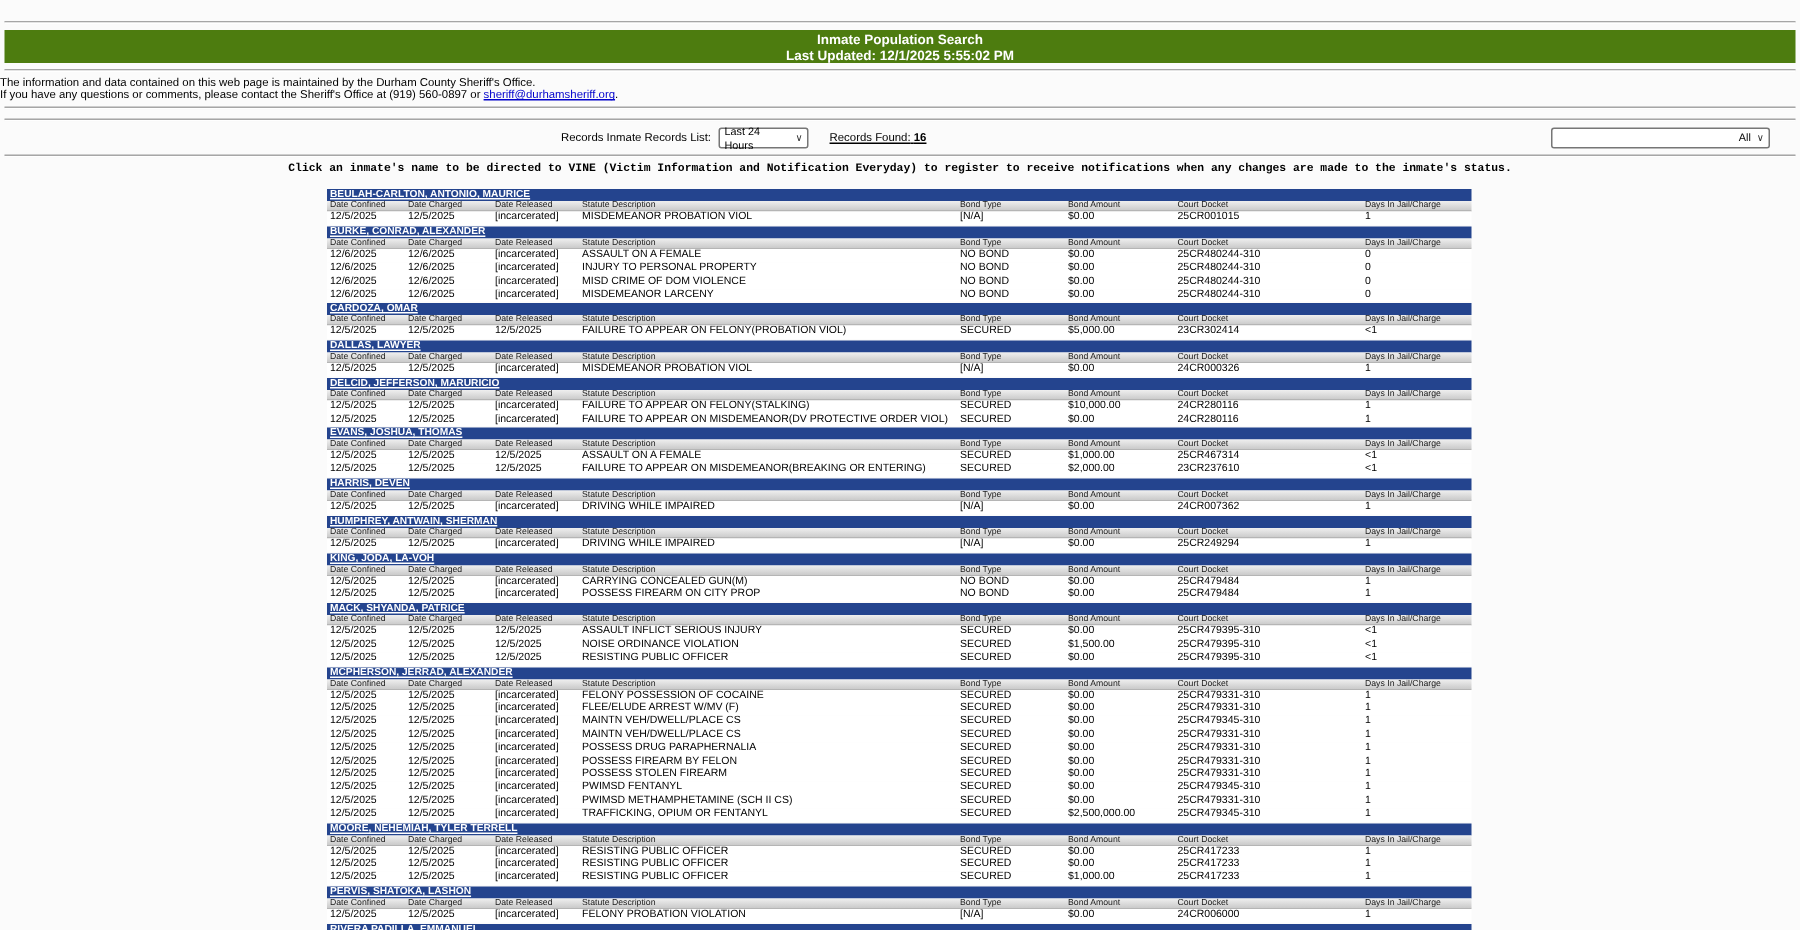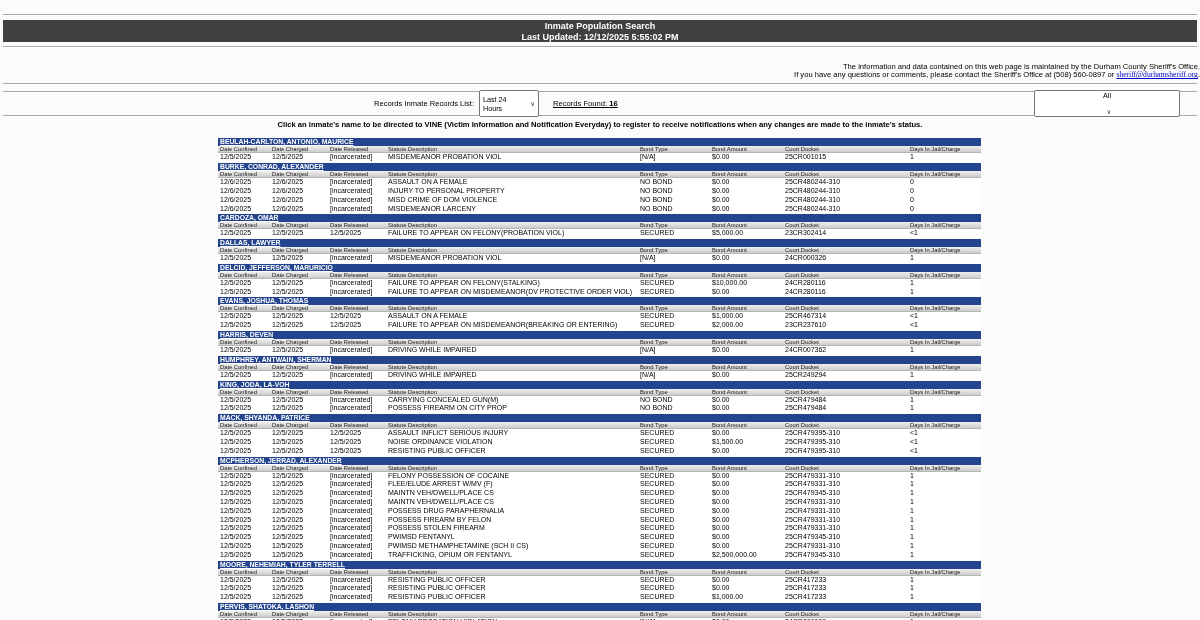--- a/index.html
+++ b/index.html
@@ -11,46 +11,47 @@
   }
   .hr {
     height:2px; margin:0 3px;
     border-top:1px solid #a6a6a6; border-bottom:1px solid #ffffff;
     background:#ededed;
   }
   .top-space { height:14px; }
   .gap6 { height:6px; }
 
   .header-bar {
-    margin:4px 3px; height:22px; background:#404040; color:#fff;
+    margin:4px 3px; height:22px; background:#4d7c0f; color:#fff;
     text-align:center; font-weight:bold; font-size:9px; line-height:10.5px;
     padding-top:1px;
   }
 
-  .info-block { text-align:right; font-size:7.6px; line-height:8.4px; padding-top:15px; padding-bottom:3px; }
-  .info-block a { color:#0000cc; text-decoration:underline; cursor:pointer;font-family:Liberation Serif, serif; }
+  .info-block { text-align:left; font-size:7.6px; line-height:8.4px; padding-top:3px; padding-bottom:3px; }
+  .info-block a { color:#0000cc; text-decoration:underline; cursor:pointer; }
 
   .controls {
     height:22px; display:flex; align-items:center; font-size:7.6px;
   }
   .controls .lbl { margin-left:374px; }
   .select {
-    display:inline-flex; align-items:center; justify-content:space-between;
-    height:27px; border:1px solid #767676; border-radius:2px; background:#fff;
+    display:inline-flex; align-items:center; justify-content:flex-end;
+    height:14px; border:1px solid #767676; border-radius:2px; background:#fff;
     font-size:7.2px; padding:0 3px; margin-left:5px; cursor:default;
   }
   .select .chev { font-size:6.5px; color:#333; margin-left:4px; }
   .sel-range { width:60px; }
-  .sel-filter { width:146px; margin-left:auto; margin-right:20px;flex-direction:column; }
+  .sel-filter { width:146px; margin-left:auto; margin-right:20px; }
   .records-found { margin-left:14px;text-decoration:underline; }
   .records-found b { font-weight:bold; }
 
   .instruction {
     text-align:center; font-weight:bold; font-size:7.6px; line-height:8.5px;
     padding-top:4px;
+    font-family:Liberation Mono, monospace;
   }
 
   .table-wrap { margin-left:218px; width:763px; margin-top:9px; }
   .section { margin-bottom:1px; }
   .name-bar {
     height:8px; background:#24448e; display:flex; align-items:center;
   }
   .name-link {
     color:#fff; font-weight:bold; font-size:6.8px; line-height:8px;
     text-decoration:underline; padding-left:2px; white-space:nowrap; cursor:pointer;
@@ -68,28 +69,28 @@
   .c6 { width:125px; } .c7 { width:71px; }
 </style>
 </head>
 <body>
 
 <div class="top-space"></div>
 <div class="hr"></div>
 
 <div class="header-bar">
   <div>Inmate Population Search</div>
-  <div>Last Updated: 12/12/2025 5:55:02 PM</div>
+  <div>Last Updated: 12/1/2025 5:55:02 PM</div>
 </div>
 
 <div class="hr"></div>
 
 <div class="info-block">
   <div>The information and data contained on this web page is maintained by the Durham County Sheriff's Office.</div>
-  <div><span>If you have any questions or comments, please contact the Sheriff's Office at (508) 560-0897 or </span><a>sheriff@durhamsheriff.org</a><span>.</span></div>
+  <div><span>If you have any questions or comments, please contact the Sheriff's Office at (919) 560-0897 or </span><a>sheriff@durhamsheriff.org</a><span>.</span></div>
 </div>
 
 <div class="hr"></div>
 <div class="gap6"></div>
 <div class="hr"></div>
 
 <div class="controls">
   <span class="lbl">Records Inmate Records List:</span>
   <span class="select sel-range">
     <span>Last 24 Hours</span>

